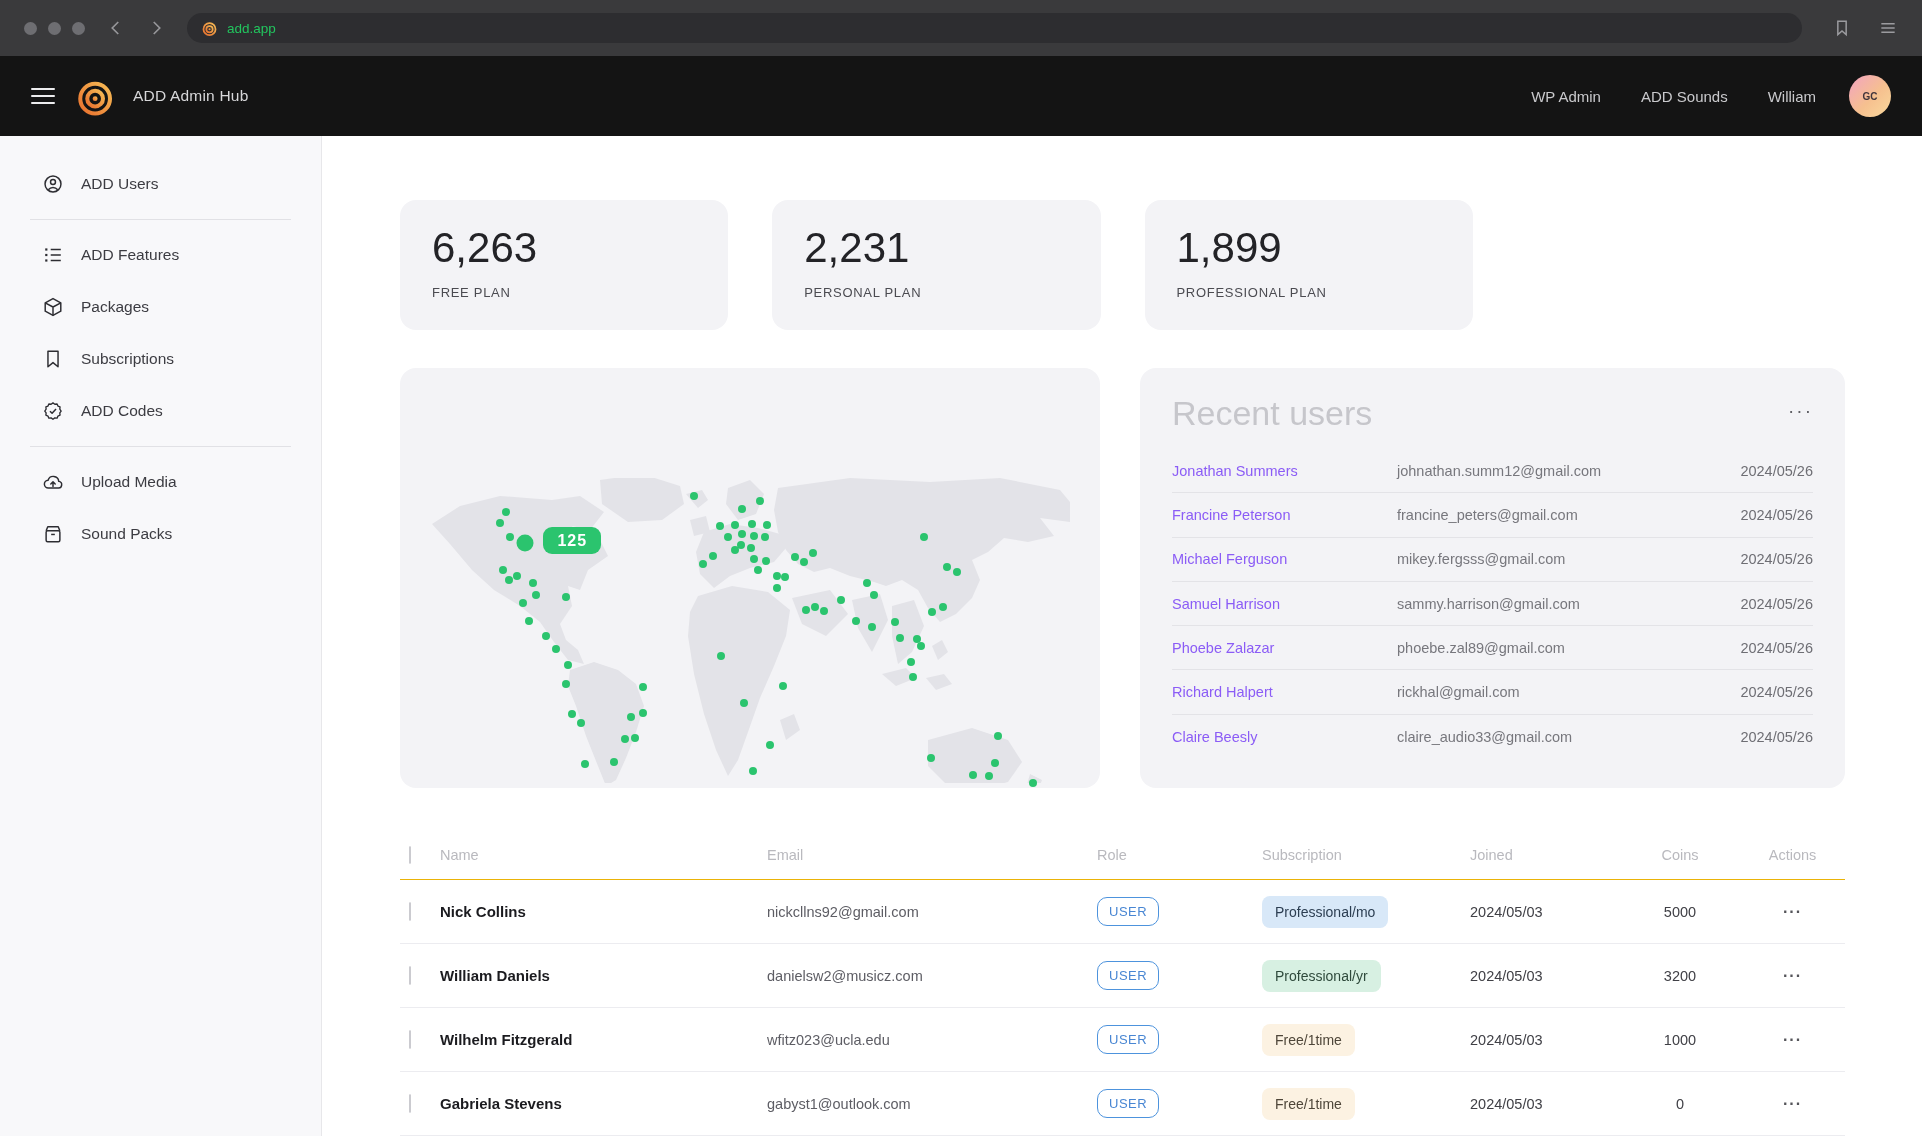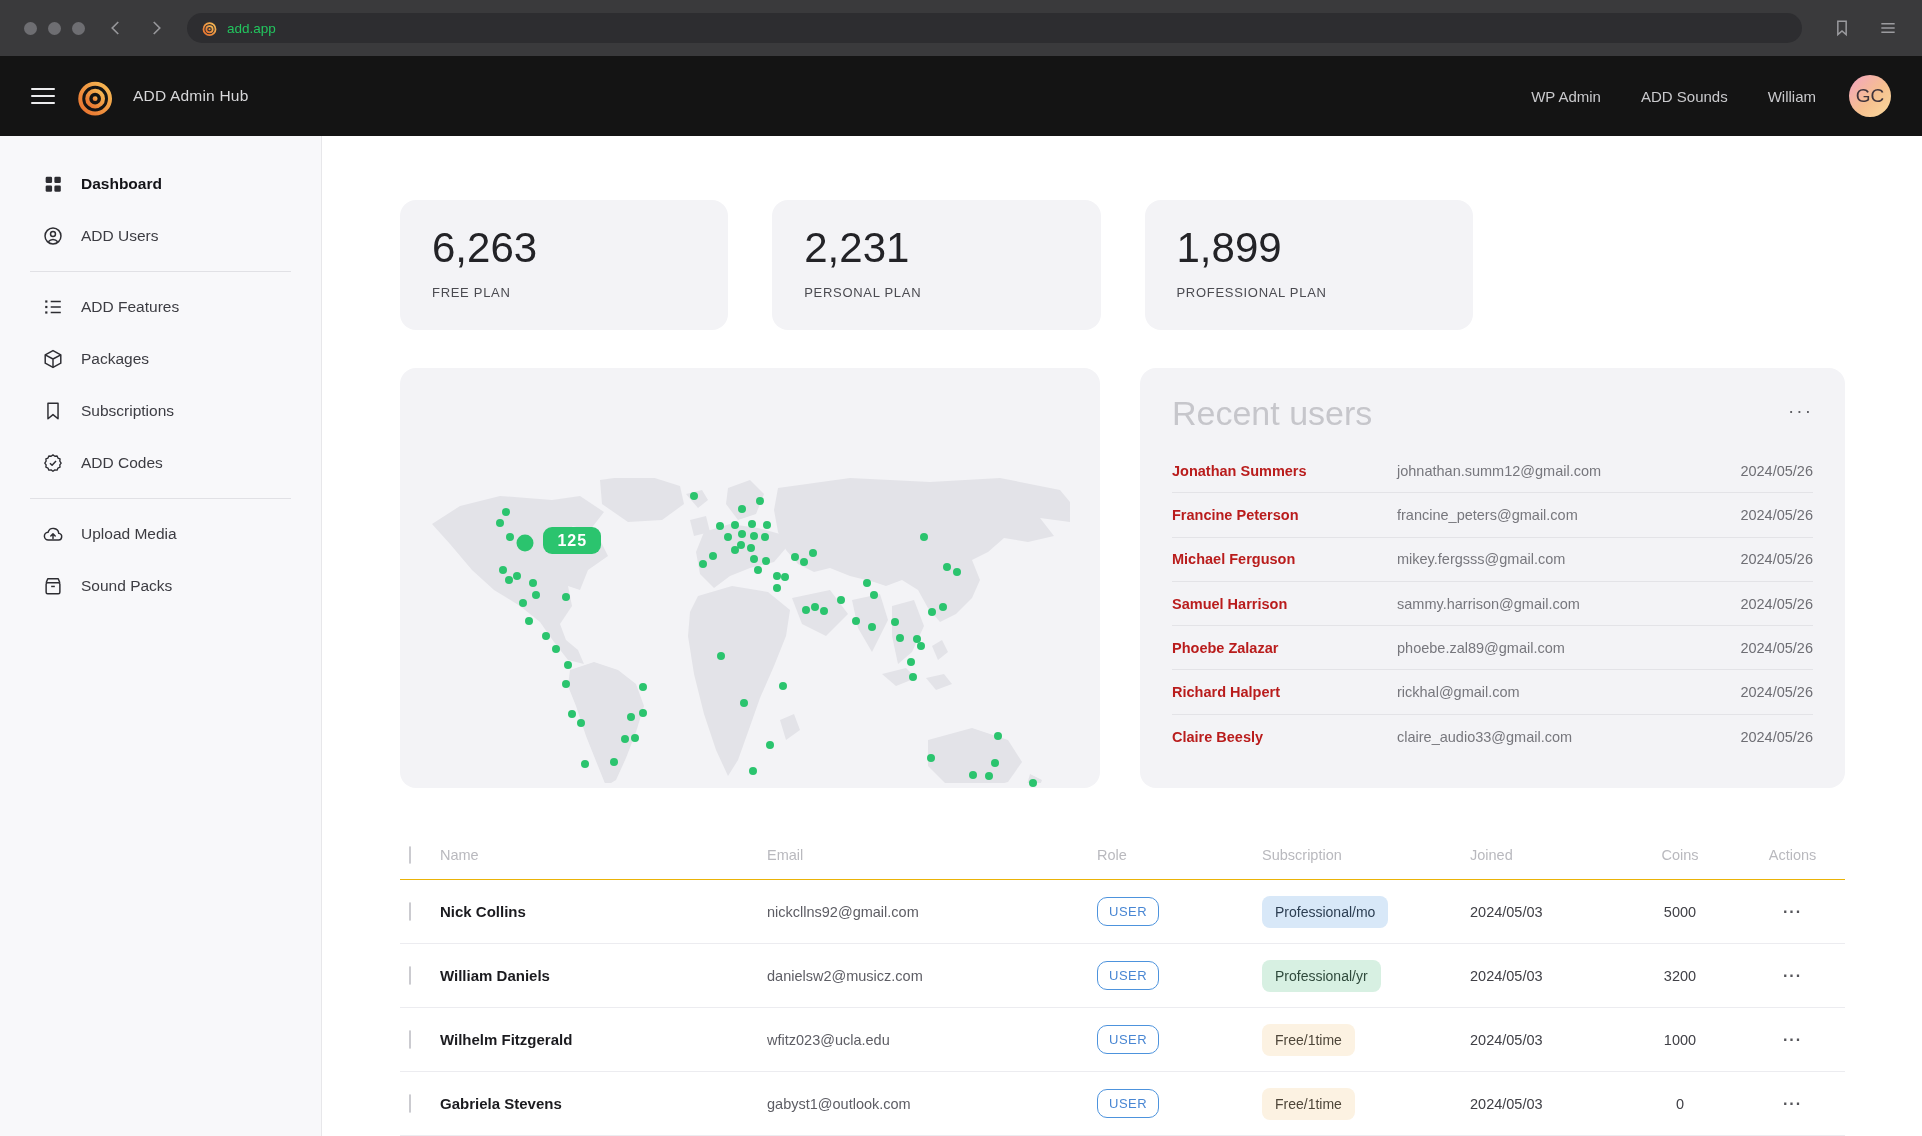--- a/index.html
+++ b/index.html
@@ -23,21 +23,21 @@
   
   .app-header { height:80px; background:#141414; display:flex; align-items:center; padding:0 31px; }
   .hamburger { width:24px; height:24px; display:flex; flex-direction:column; justify-content:center; gap:5px; cursor:pointer; margin-right:20px; }
   .hamburger i { display:block; height:2px; background:#ececee; border-radius:1px; }
   .app-logo { width:42px; height:44px; margin-right:16px; }
   .app-title { font-size:15.5px; color:#d7d7d9; letter-spacing:.2px; }
   .header-right { margin-left:auto; display:flex; align-items:center; }
   .header-link { color:#c9c9cc; font-size:15px; margin-left:40px; cursor:pointer; }
   .avatar { width:42px; height:42px; border-radius:50%; margin-left:33px;
     background:linear-gradient(135deg,#f2a3c2 0%,#f6c08f 55%,#f9d99d 100%);
-    display:flex; align-items:center; justify-content:center; font-size:19px; color:#40343b; font-weight:normal; cursor:pointer; }
+    display:flex; align-items:center; justify-content:center; font-size:10px; color:#40343b; font-weight:bold; cursor:pointer; }
 
   
   .layout { display:flex; height:1000px; }
   .sidebar { width:322px; background:#f8f8fa; border-right:1px solid #e7e7ea; padding-top:22px; flex:0 0 auto; }
   .side-item { height:52px; display:flex; align-items:center; padding-left:42px; gap:17px; font-size:15.5px; color:#3c3c42; cursor:pointer; }
   .side-item .side-icon { width:22px; height:22px; color:#2d2d32; }
   .side-icon svg { width:22px; height:22px; display:block; }
   .side-item.active { font-weight:bold; color:#131317; }
   .side-divider { height:1px; background:#e1e1e5; margin:9px 30px; }
 
@@ -65,21 +65,21 @@
     color:#fff; font-weight:bold; font-size:16px; letter-spacing:1px; display:flex; align-items:center; justify-content:center; }
 
   .recent-card { padding:26px 32px 0 32px; }
   .recent-head { display:flex; justify-content:space-between; align-items:flex-start; }
   .recent-title { font-size:34px; font-stretch:semi-condensed; color:#c6c6cb; font-weight:normal; }
   .recent-menu { color:#5f5f64; font-size:19px; letter-spacing:2px; cursor:pointer; line-height:34px; }
   .recent-rows { margin-top:16px; }
   .recent-row { display:grid; grid-template-columns:225px 1fr 115px; align-items:center; height:44.3px;
     border-bottom:1px solid #e3e3e7; font-size:14.5px; }
   .recent-row:last-child { border-bottom:none; }
-  .r-name { color:#b91c1c; font-weight:bold; }
+  .r-name { color:#8b5cf6; font-weight:normal; }
   .r-email { color:#77777d; }
   .r-date { color:#6e6e74; text-align:right; }
 
   
   .users-table { margin-top:42px; }
   .t-head, .t-row { display:grid; grid-template-columns:40px 327px 330px 165px 208px 150px 120px 1fr; align-items:center; }
   .t-head { height:50px; border-bottom:1px solid #eab308; color:#b9b9be; font-size:14.5px; }
   .t-row { height:64px; border-bottom:1px solid #ececf0; }
   .c-center { text-align:center; }
   .checkbox { width:19px; height:19px; border:1.5px solid #cbcbd0; border-radius:5px; background:#fff; margin-left:9px; cursor:pointer; }
@@ -162,33 +162,20 @@
   <div class="header-right">
     <span class="header-link">WP Admin</span>
     <span class="header-link">ADD Sounds</span>
     <span class="header-link">William</span>
     <div class="avatar">GC</div>
   </div>
 </div>
 
 <div class="layout">
   <nav class="sidebar" id="sidebar">
-  <div class="side-item active">
-    <span class="side-icon">
-          <svg viewBox="0 0 24 24">
-            <g fill="currentColor">
-              <rect x="4" y="4" width="7" height="7" rx="1.4"></rect>
-              <rect x="13.5" y="4" width="7" height="7" rx="1.4"></rect>
-              <rect x="4" y="13.5" width="7" height="7" rx="1.4"></rect>
-              <rect x="13.5" y="13.5" width="7" height="7" rx="1.4"></rect>
-            </g>
-          </svg>
-        </span>
-    <span class="side-label">Dashboard</span>
-  </div>
 
   <div class="side-item">
     <span class="side-icon">
           <svg viewBox="0 0 24 24" fill="none" stroke="currentColor" stroke-width="1.6">
             <circle cx="12" cy="12" r="8.7"></circle>
             <circle cx="12" cy="9.8" r="2.7"></circle>
             <path d="M6.9 18.3a6.5 6.5 0 0 1 10.2 0"></path>
           </svg>
         </span>
     <span class="side-label">ADD Users</span>

